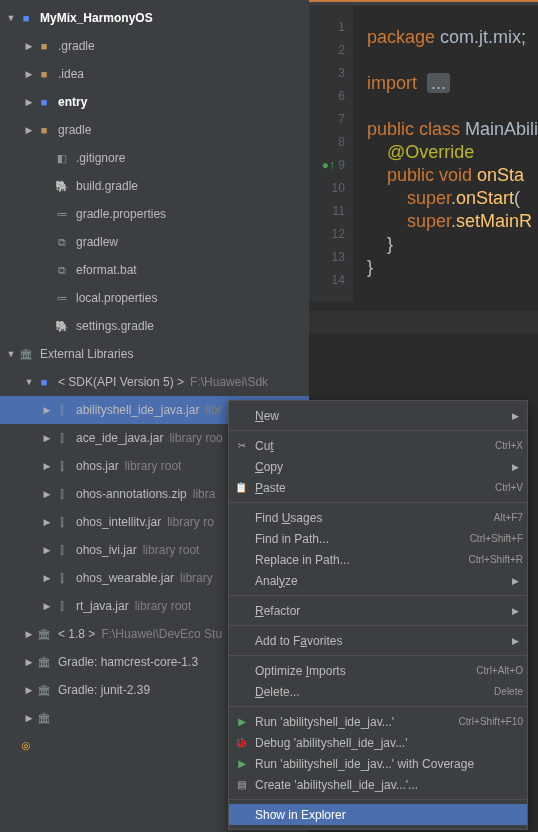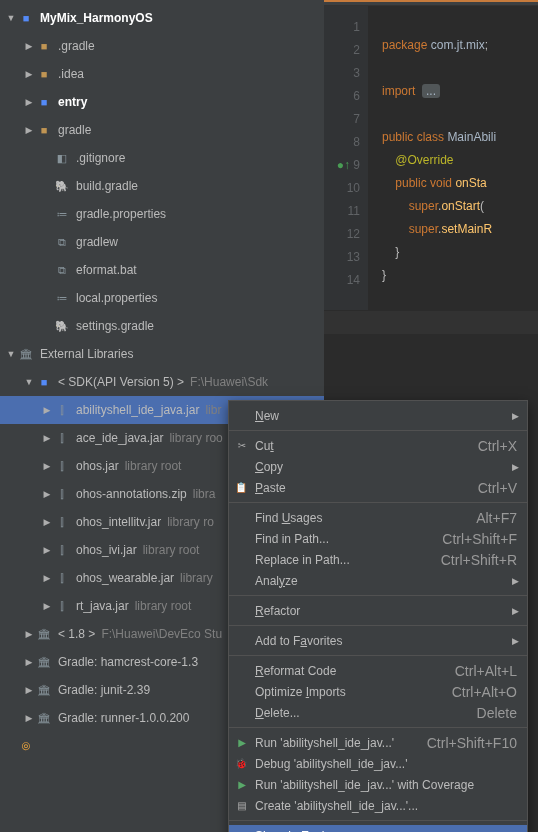--- a/index.html
+++ b/index.html
@@ -16,33 +16,33 @@
 .jar-icon { color: #87939a; }
 .lib-icon { color: #87939a; }
 .file-icon { color: #87939a; }
 .label { color: #bbbbbb; }
 .label-bold { color: #ffffff; font-weight: 600; }
 .label-grey { color: #808080; }
 .editor { flex: 1; background: #2b2b2b; position: relative; border-top: 2px solid #c77b3c; }
 .editor-tab-strip { height: 4px; background: #3c3f41; border-bottom: 1px solid #323232; }
 .code-area { display: flex; }
 .gutter { width: 44px; background: #313335; color: #606366; text-align: right; padding-right: 8px; font-family: Consolas, monospace; font-size: 12px; line-height: 23px; padding-top: 10px; }
-.code { flex: 1; padding: 28px 0 0 14px; font-family: Consolas, monospace; font-size: 12px; line-height: 23px; white-space: pre; position: relative; }
+.code { flex: 1; padding: 20px 0 0 14px; font-family: Consolas, monospace; font-size: 18px; line-height: 23px; white-space: pre; position: relative; }
 .kw { color: #cc7832; }
 .id { color: #a9b7c6; }
 .cls { color: #a9b7c6; }
 .ann { color: #bbb529; }
 .fn { color: #ffc66d; }
 .dots { color: #a9b7c6; background: #515658; border-radius: 3px; padding: 0 4px; }
 .hl-line { position: absolute; left: 0; right: 0; height: 23px; background: #323232; top: 309px; }
 .context-menu { position: absolute; left: 228px; top: 400px; width: 300px; background: #3c3f41; border: 1px solid #515151; box-shadow: 0 4px 12px rgba(0,0,0,0.5); z-index: 100; padding: 4px 0; }
 .menu-item { display: flex; align-items: center; height: 21px; padding: 0 20px 0 26px; color: #bbbbbb; position: relative; }
 .menu-item.highlighted { background: #4b6eaf; color: #ffffff; }
 .menu-item .sub-arrow { position: absolute; right: 8px; font-size: 9px; color: #adadad; }
-.menu-item .shortcut { position: absolute; right: 10px; color: #999999; font-size: 14px; }
+.menu-item .shortcut { position: absolute; right: 4px; color: #999999; font-size: 10px; }
 .menu-sep { height: 1px; background: #515151; margin: 4px 0; }
 .menu-icon { position: absolute; left: 6px; width: 14px; height: 14px; display: inline-flex; align-items: center; justify-content: center; font-size: 10px; }
 .mnemonic { text-decoration: underline; }
 </style>
 </head>
 <body>
 
 <div class="root">
   <div class="project-panel">
     <div class="tree-row">
@@ -219,21 +219,20 @@
         <div class="tree-row">
           <span class="indent" style="width:22px"></span>
           <span class="arrow">▶</span>
           <span class="icon lib-icon">🏛</span>
           <span class="label">Gradle: junit-2.39</span>
         </div>
         <div class="tree-row">
           <span class="indent" style="width:22px"></span>
           <span class="arrow">▶</span>
           <span class="icon lib-icon">🏛</span>
-          <span class="label">Gradle: runner-1.0.0.200</span>
         </div>
       </div>
     <div class="tree-row">
       <span class="indent" style="width:4px"></span>
       <span class="arrow"></span>
       <span class="icon" style="color:#e8a33d">⦾</span>
     </div>
   </div>
 
   <div class="editor">
@@ -301,24 +300,20 @@
       <span><span class="mnemonic">R</span>efactor</span>
       <span class="sub-arrow">▶</span>
     </div>
     <div class="menu-sep"></div>
     <div class="menu-item">
       <span>Add to F<span class="mnemonic">a</span>vorites</span>
       <span class="sub-arrow">▶</span>
     </div>
     <div class="menu-sep"></div>
     <div class="menu-item">
-      <span><span class="mnemonic">R</span>eformat Code</span>
-      <span class="shortcut">Ctrl+Alt+L</span>
-    </div>
-    <div class="menu-item">
       <span>Optimize <span class="mnemonic">I</span>mports</span>
       <span class="shortcut">Ctrl+Alt+O</span>
     </div>
     <div class="menu-item">
       <span><span class="mnemonic">D</span>elete...</span>
       <span class="shortcut">Delete</span>
     </div>
     <div class="menu-sep"></div>
     <div class="menu-item">
       <span class="menu-icon" style="color:#59a869">▶</span>

